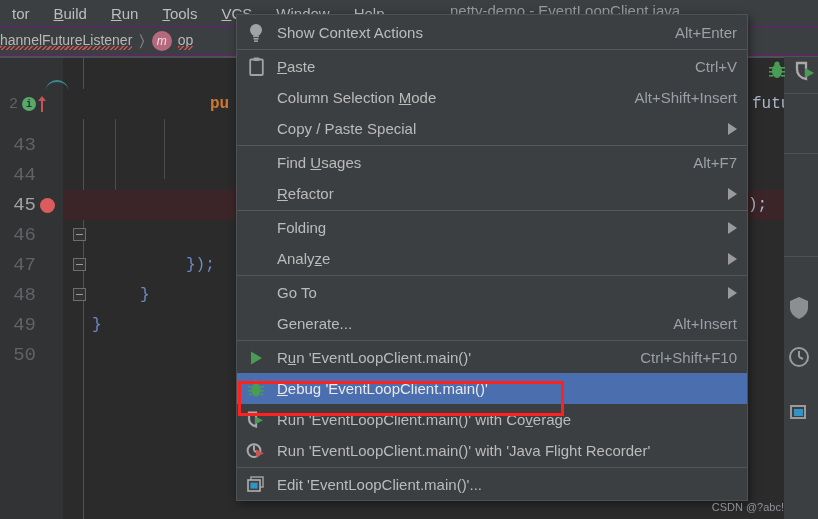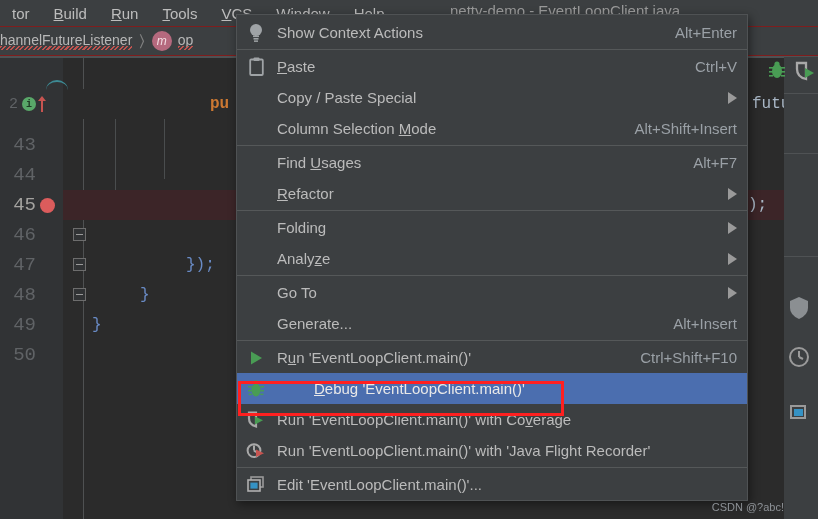--- a/index.html
+++ b/index.html
@@ -5,21 +5,21 @@
   * { box-sizing: border-box; margin: 0; padding: 0; }
   html, body {
     width: 818px; height: 519px;
     overflow: hidden;
     background: #3c3f41;
     font-family: "Liberation Sans", sans-serif;
   }
   #app {
     position: relative;
     width: 818px; height: 519px;
-    background: #7f1d1d;
+    background: #701a75;
     padding-left: 28px;
   }
 
   
   .menubar {
     position: absolute; left: 0; top: 0; width: 818px; height: 26px;
     background: #3c3f41;
     display: flex; align-items: center;
     font-size: 15px; color: #b7b7b7;
   }
@@ -178,21 +178,20 @@
     position: relative;
     height: 31px;
     display: flex; align-items: center;
     padding-left: 6px; padding-right: 10px;
     color: #bbbbbb; font-size: 15px;
     white-space: nowrap;
   }
   .ctx-item.selected {
     background: #4b6eaf;
     color: #e8e8e8;
-    gap: 37px;
   }
   .ctx-icon {
     width: 26px; height: 22px; flex: 0 0 26px;
     margin-right: 8px;
     display: flex; align-items: center; justify-content: center;
   }
   .ctx-label { flex: 1 1 auto; }
   .ctx-label u { text-decoration: underline; }
   .ctx-shortcut {
     color: #9aa0a6; font-size: 15px; margin-left: 18px;
@@ -377,28 +376,28 @@
           <rect x="1.2" y="2.5" width="12.6" height="15.5" rx="1" fill="none" stroke="#9fa3a6" stroke-width="1.8"></rect>
           <rect x="4.6" y="0.4" width="5.8" height="3.6" rx="0.8" fill="#9fa3a6"></rect>
         </svg>
       </span>
       <span class="ctx-label"><u>P</u><span>aste</span></span>
       <span class="ctx-shortcut">Ctrl+V</span>
     </div>
 
     <div class="ctx-item">
       <span class="ctx-icon"></span>
+      <span class="ctx-label">Column Selection <u>M</u>ode</span>
+      <span class="ctx-shortcut">Alt+Shift+Insert</span>
+    </div>
+
+    <div class="ctx-item">
+      <span class="ctx-icon"></span>
       <span class="ctx-label">Copy / Paste Special</span>
       <span class="ctx-arrow"></span>
-    </div>
-
-    <div class="ctx-item">
-      <span class="ctx-icon"></span>
-      <span class="ctx-label">Column Selection <u>M</u>ode</span>
-      <span class="ctx-shortcut">Alt+Shift+Insert</span>
     </div>
 
     <div class="ctx-sep"></div>
 
     <div class="ctx-item">
       <span class="ctx-icon"></span>
       <span class="ctx-label">Find <u>U</u>sages</span>
       <span class="ctx-shortcut">Alt+F7</span>
     </div>
 

